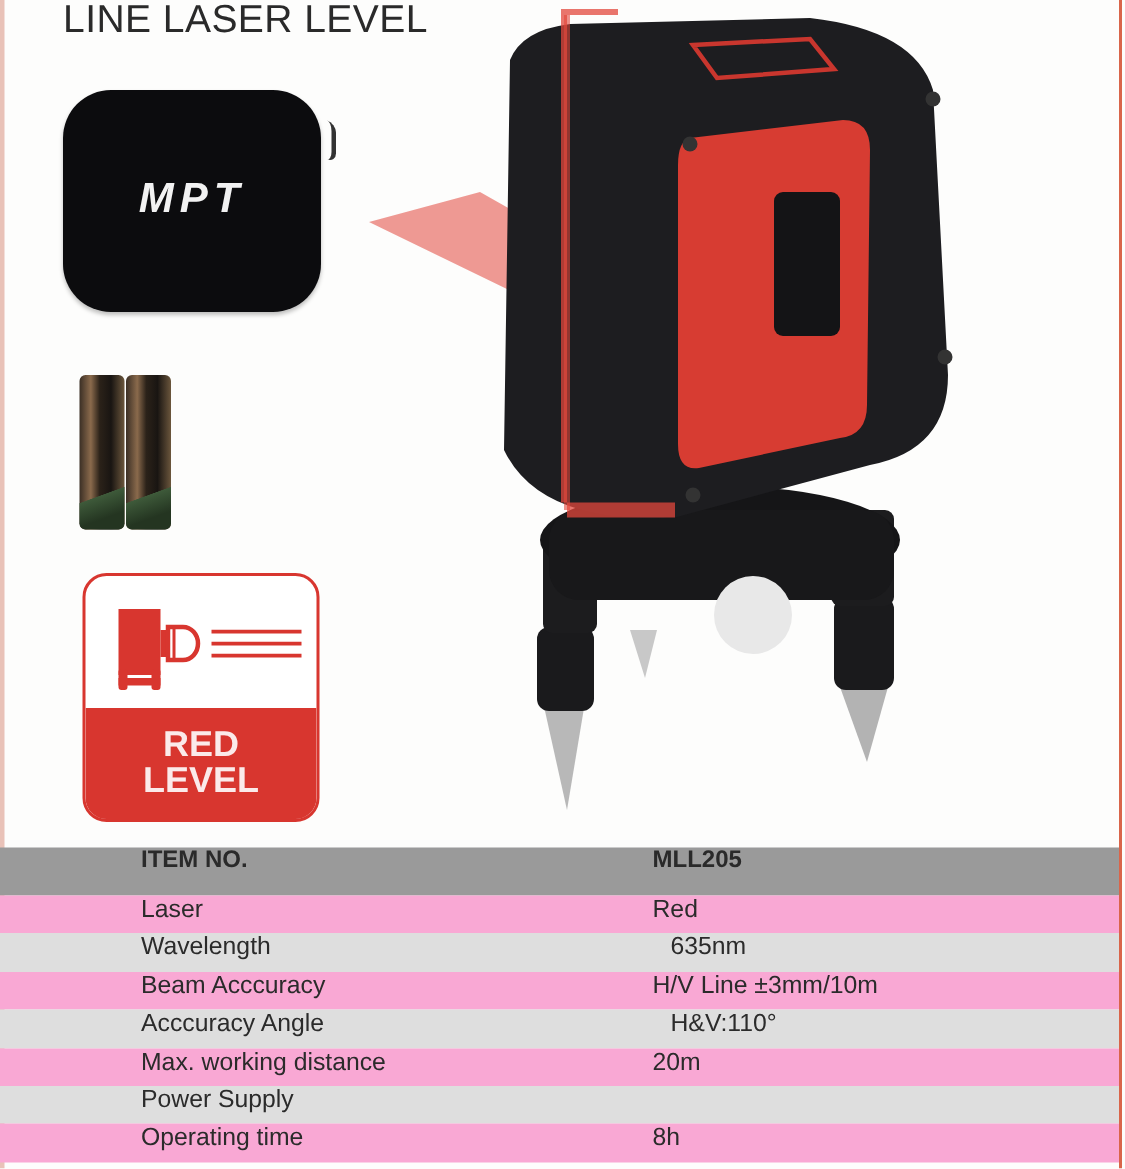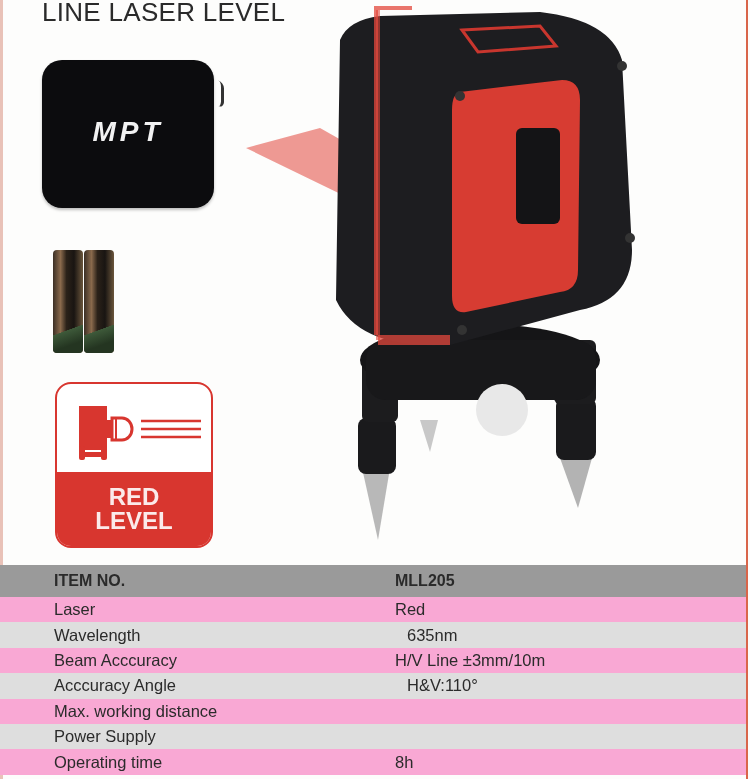--- a/index.html
+++ b/index.html
@@ -1,37 +1,37 @@
 <!DOCTYPE html>
 <html><head>
 <meta charset="utf-8">
 <style>
   html, body { margin:0; padding:0; }
   body { width:750px; height:779px; background:#fdfdfc; position:relative; overflow:hidden; font-family:"Liberation Sans", sans-serif; }
   .frame-left { position:absolute; left:0; top:0; width:3px; height:779px; background:#e9c2b8; }
   .frame-right { position:absolute; right:2px; top:0; width:2px; height:779px; background:#d9654a; }
   .title { position:absolute; left:42px; top:-3px; font-size:26px; color:#2a2a2a; letter-spacing:0.3px; }
 
-  .case { position:absolute; left:42px; top:60px; width:172px; height:148px; background:#0c0c0e; border-radius:20px; box-shadow:0 2px 3px rgba(0,0,0,.25);text-decoration:underline; }
+  .case { position:absolute; left:42px; top:60px; width:172px; height:148px; background:#0c0c0e; border-radius:32px; box-shadow:0 2px 3px rgba(0,0,0,.25);text-decoration:underline; }
   .case .zip { position:absolute; right:-10px; top:20px; width:10px; height:26px; border-right:3px solid #333; border-radius:0 6px 6px 0; transform:skewY(20deg); }
   .case .logo { position:absolute; left:0; right:0; top:56px; text-align:center; color:#f2f2f2; font-weight:bold; font-style:italic; font-size:28px; letter-spacing:4px; }
 
   .batteries { position:absolute; left:53px; top:250px; width:62px; height:103px; }
   .battery { position:absolute; top:0; width:30px; height:103px; border-radius:4px; background:linear-gradient(90deg,#3b2f25 0%,#8a6a4c 25%,#2b2219 45%,#191512 70%,#6b563c 100%); }
   .battery.b1 { left:0; } .battery.b2 { left:31px; }
   .battery::before { content:""; position:absolute; left:0; right:0; bottom:0; height:30px; background:linear-gradient(160deg,transparent 30%,#3e5a3a 31%,#243521 70%); border-radius:0 0 4px 4px; }
 
   .redlight { position:absolute; left:55px; top:382px; width:158px; height:166px; border:2px solid #d8362f; border-radius:16px; overflow:hidden; background:#fff; box-sizing:border-box; }
   .redlight .bottom { position:absolute; left:0; right:0; top:88px; bottom:0; background:#d8362f; color:#fbeaea; text-align:center; font-weight:bold; font-size:24px; line-height:24px; padding-top:13px; }
   .redlight svg { position:absolute; left:10px; top:18px; }
 
   .product { position:absolute; left:240px; top:0; width:420px; height:560px; }
 
   .specs { position:absolute; left:0; top:565px; width:746px; }
-  .row { height:25.4px; display:flex; align-items:center; font-size:16.5px; color:#2b2b2b; }
+  .row { height:25.4px; display:flex; font-size:16.5px; color:#2b2b2b;padding-left:40px; }
   .row.header { height:32px; background:#9a9a9a; font-weight:bold; color:#2a2a2a; font-size:16px; }
   .row.alt { background:#dedede;gap:12px; }
   .row.white { background:#f9a8d4; }
   .row .k { width:325px; padding-left:54px; }
   .row .v { flex:1; padding-left:16px; }
 </style>
 </head>
 <body>
 
 <div class="frame-left"></div>
@@ -115,20 +115,21 @@
   <div class="row white">
     <span class="k">Beam Acccuracy</span>
     <span class="v">H/V Line ±3mm/10m</span>
   </div>
   <div class="row alt">
     <span class="k">Acccuracy Angle</span>
     <span class="v">H&amp;V:110°</span>
   </div>
   <div class="row white">
     <span class="k">Max. working distance</span>
+    <span class="v">20m</span>
   </div>
   <div class="row alt">
     <span class="k">Power Supply</span>
   </div>
   <div class="row white">
     <span class="k">Operating time</span>
     <span class="v">8h</span>
   </div>
 </div>
 

